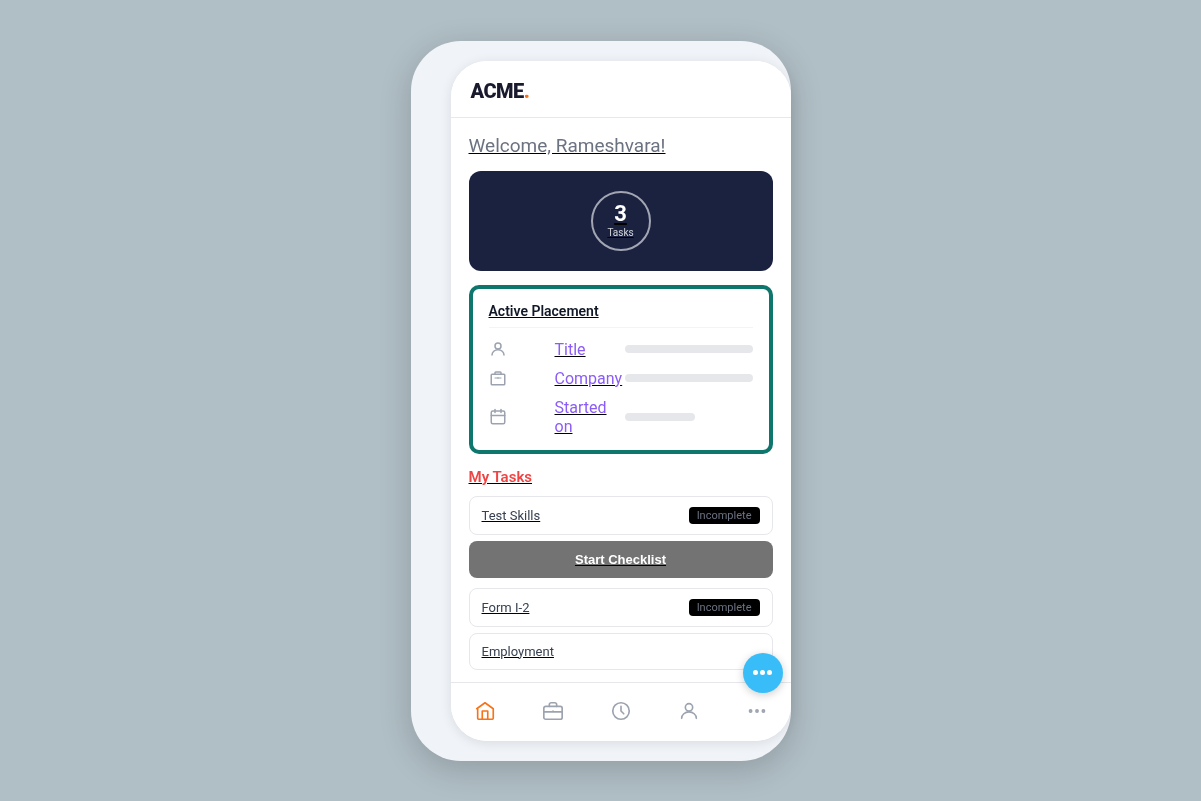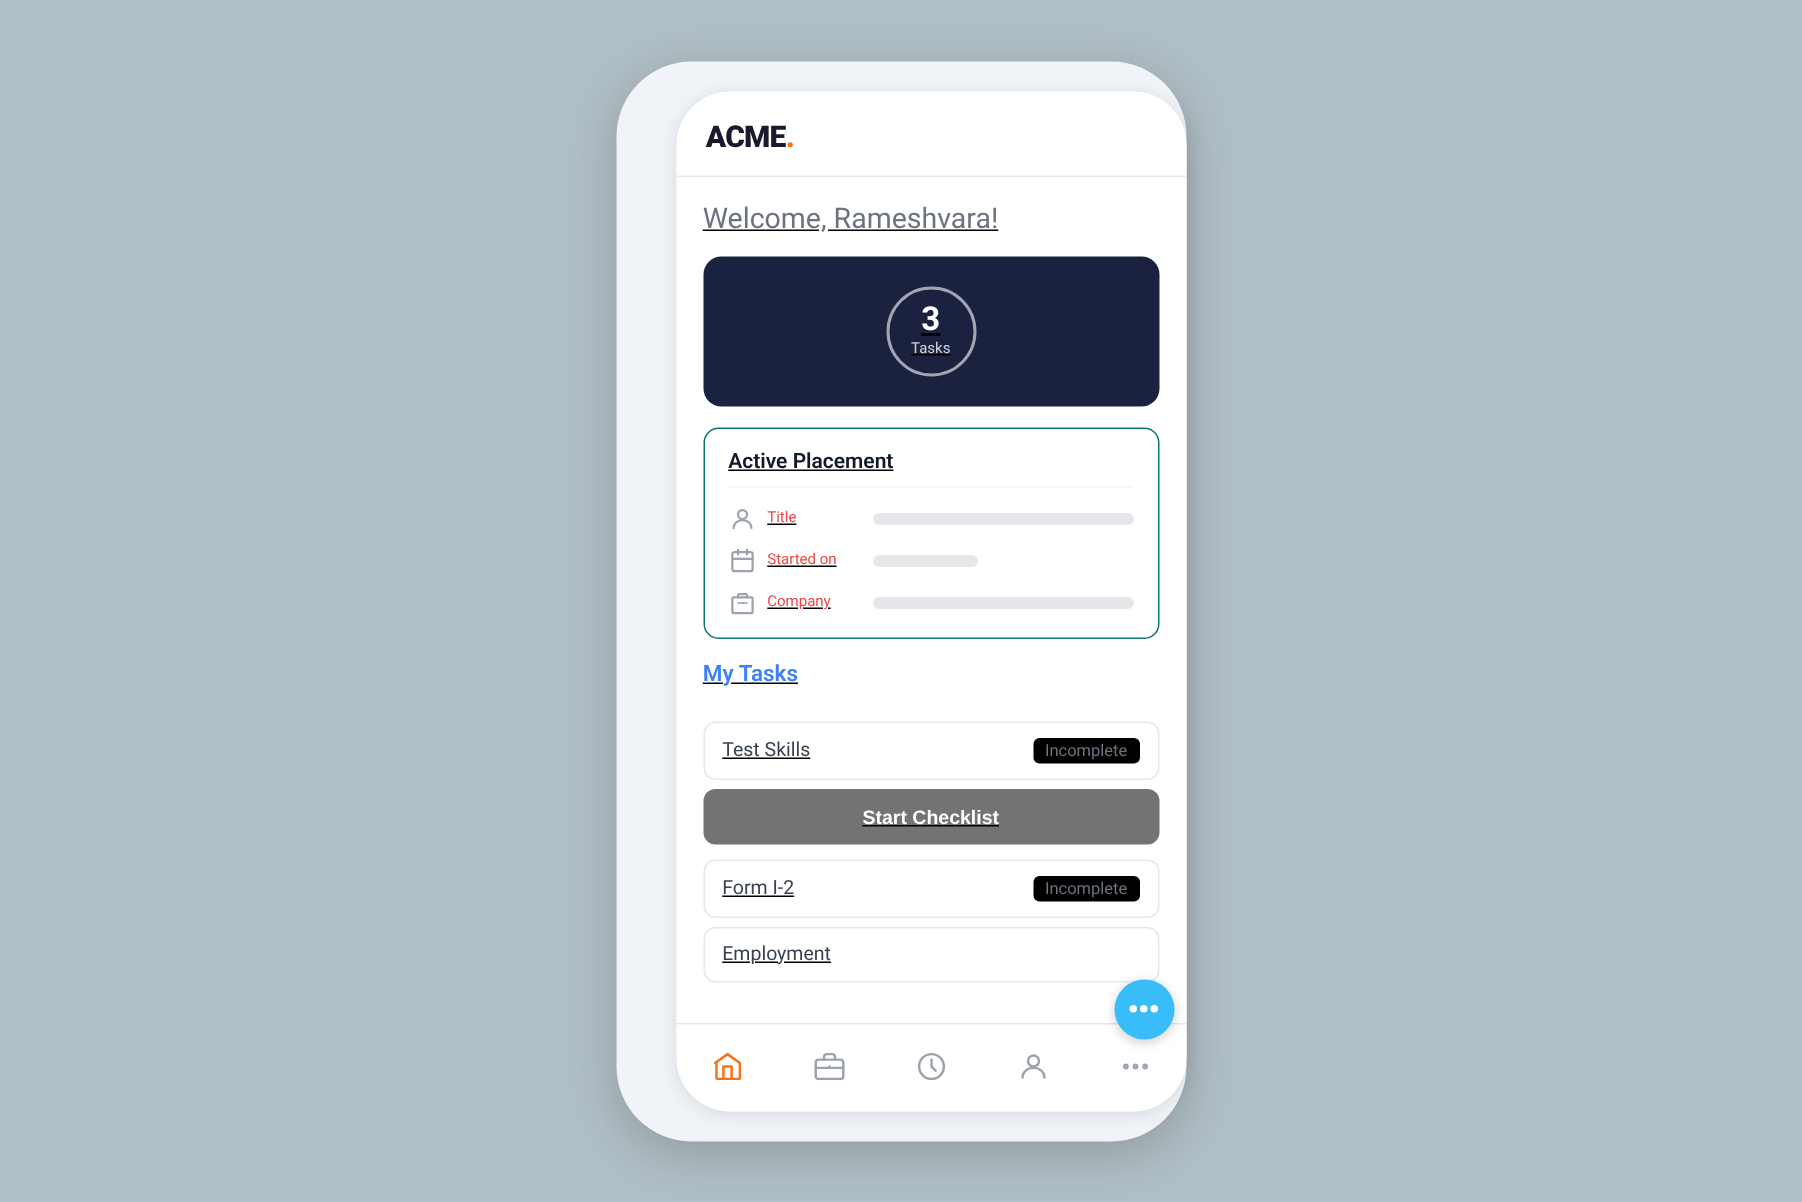--- a/index.html
+++ b/index.html
@@ -104,21 +104,21 @@
 
     .tasks-label {
       font-size: 10px;
       color: rgba(255,255,255,0.8);
       margin-top: 2px;
     }
 
     
     .placement-card {
       background: #ffffff;
-      border: 1px solid #0f766e;
+      border: 4px solid #0f766e;
       border-radius: 10px;
       padding: 14px 16px;
       margin-bottom: 14px;
     }
 
     .placement-title {
       font-size: 14px;
       font-weight: 600;
       color: #111827;
       margin-bottom: 12px;
@@ -138,39 +138,40 @@
     }
 
     .placement-icon {
       width: 18px;
       height: 18px;
       color: #9ca3af;
       flex-shrink: 0;
     }
 
     .placement-field-label {
-      font-size: 10px;
-      color: #ef4444;
+      font-size: 16px;
+      color: #8b5cf6;
       width: 62px;
       flex-shrink: 0;
+      margin-left: 40px;
     }
 
     .placeholder-bar {
       height: 8px;
       background: #e5e7eb;
       border-radius: 4px;
       flex: 1;
     }
 
     
     .my-tasks-title {
       font-size: 15px;
       font-weight: 600;
-      color: #3b82f6;
-      margin-bottom: 23px;
+      color: #ef4444;
+      margin-bottom: 10px;
     }
 
     .task-item {
       border: 1px solid #e5e7eb;
       border-radius: 8px;
       padding: 10px 12px;
       display: flex;
       align-items: center;
       justify-content: space-between;
       margin-bottom: 6px;
@@ -318,39 +319,39 @@
             <svg class="placement-icon" viewBox="0 0 24 24" fill="none" stroke="#9ca3af" stroke-width="2" stroke-linecap="round" stroke-linejoin="round">
               <circle cx="12" cy="8" r="4"></circle>
                 <path d="M4 20c0-4 3.6-7 8-7s8 3 8 7"></path>
             </svg>
             <span class="placement-field-label">Title</span>
             <div class="placeholder-bar"></div>
           </div>
 
           <div class="placement-row">
             <svg class="placement-icon" viewBox="0 0 24 24" fill="none" stroke="#9ca3af" stroke-width="2" stroke-linecap="round" stroke-linejoin="round">
+              <rect x="3" y="7" width="18" height="14" rx="1"></rect>
+                <path d="M8 7V5a1 1 0 0 1 1-1h6a1 1 0 0 1 1 1v2"></path>
+                <line x1="12" y1="12" x2="12" y2="12"></line>
+                <line x1="8" y1="12" x2="16" y2="12" stroke-width="1.5"></line>
+            </svg>
+            <span class="placement-field-label">Company</span>
+            <div class="placeholder-bar"></div>
+          </div>
+
+          <div class="placement-row">
+            <svg class="placement-icon" viewBox="0 0 24 24" fill="none" stroke="#9ca3af" stroke-width="2" stroke-linecap="round" stroke-linejoin="round">
               <rect x="3" y="4" width="18" height="17" rx="2"></rect>
                 <line x1="16" y1="2" x2="16" y2="6"></line>
                 <line x1="8" y1="2" x2="8" y2="6"></line>
                 <line x1="3" y1="10" x2="21" y2="10"></line>
             </svg>
             <span class="placement-field-label">Started on</span>
             <div class="placeholder-bar" style="max-width:70px;"></div>
           </div>
-
-          <div class="placement-row">
-            <svg class="placement-icon" viewBox="0 0 24 24" fill="none" stroke="#9ca3af" stroke-width="2" stroke-linecap="round" stroke-linejoin="round">
-              <rect x="3" y="7" width="18" height="14" rx="1"></rect>
-                <path d="M8 7V5a1 1 0 0 1 1-1h6a1 1 0 0 1 1 1v2"></path>
-                <line x1="12" y1="12" x2="12" y2="12"></line>
-                <line x1="8" y1="12" x2="16" y2="12" stroke-width="1.5"></line>
-            </svg>
-            <span class="placement-field-label">Company</span>
-            <div class="placeholder-bar"></div>
-          </div>
         </div>
 
         <div>
           <div class="my-tasks-title">My Tasks</div>
 
           <div class="task-item">
             <span class="task-name">Test Skills</span>
             <span class="task-badge">Incomplete</span>
           </div>
           <button class="action-button">Start Checklist</button>

